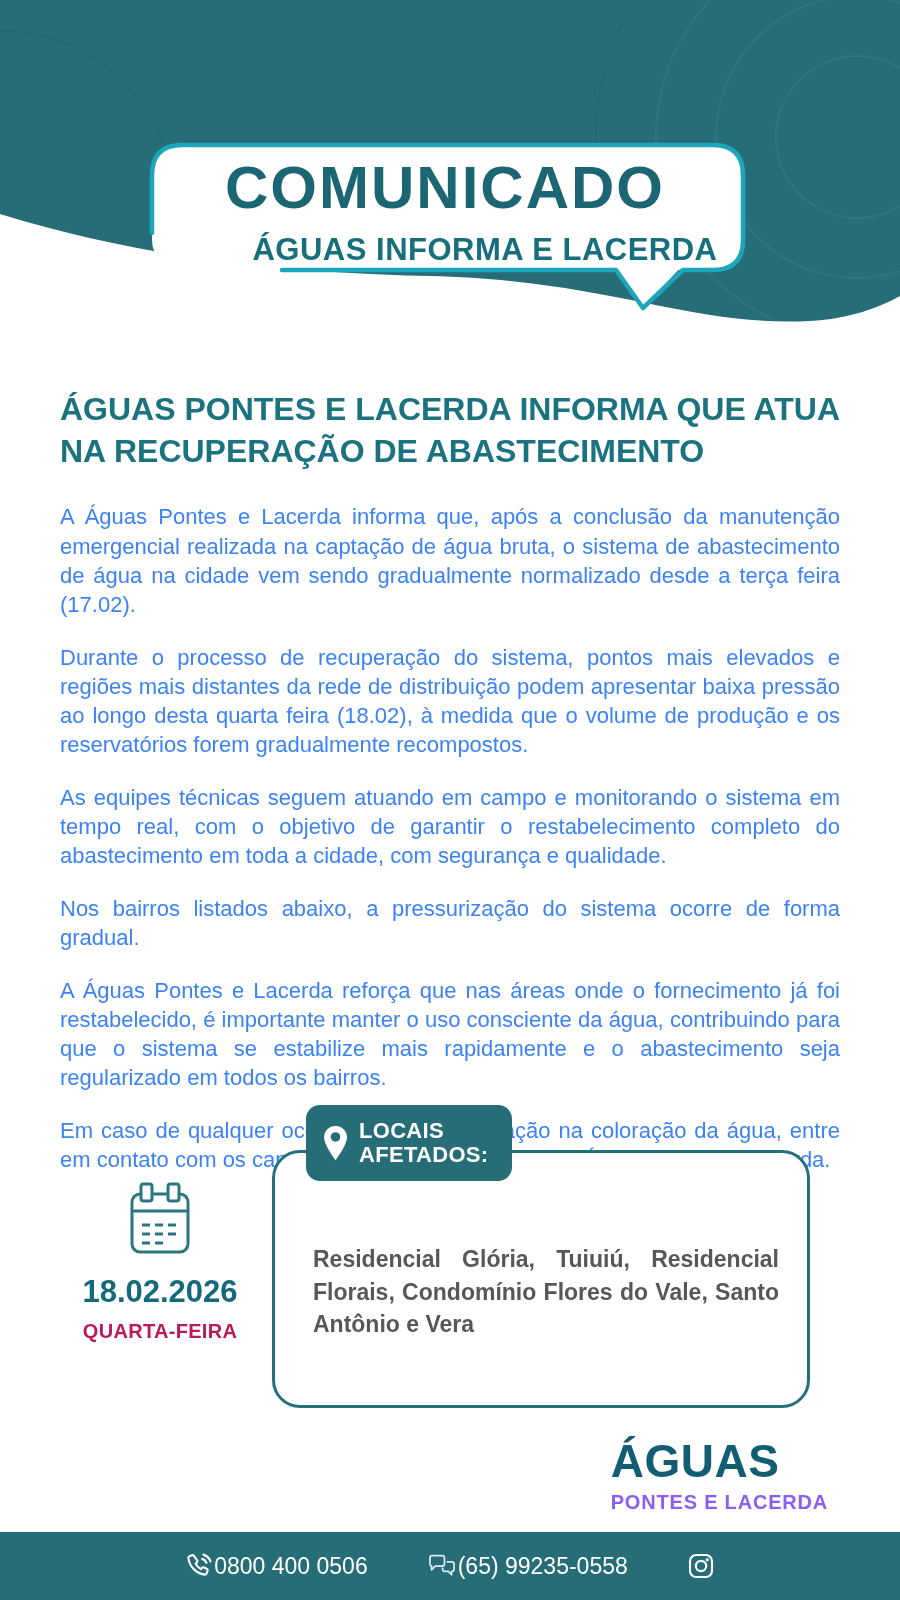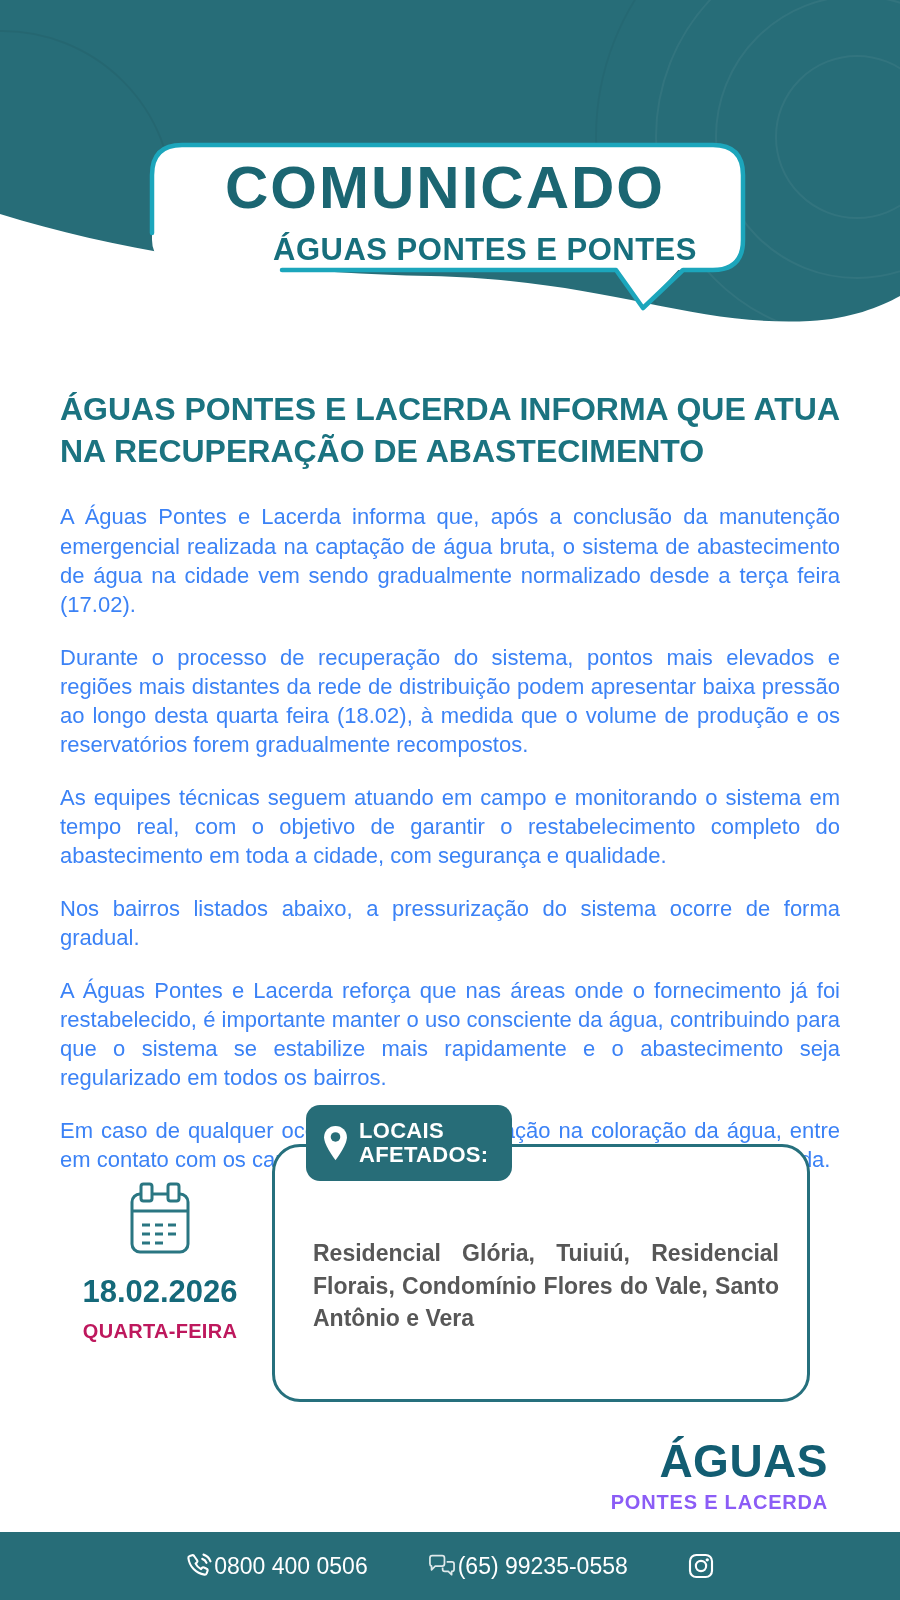--- a/index.html
+++ b/index.html
@@ -38,39 +38,39 @@
   }
   .page-title .l1{display:block;text-align:justify;text-align-last:justify;margin-top:26px;}
   .page-title .l2{display:block;text-align:left;}
   .content p{
     margin:0 0 24px 0;color:#3b82f6;font-size:22px;line-height:1.32;
     text-align:justify;
   }
   
   .affected{position:absolute;top:1100px;left:0;width:900px;height:345px;}
   .loc-box{
-    position:absolute;left:272px;top:44px;width:532px;height:252px;
+    position:absolute;left:272px;top:50px;width:532px;height:252px;
     border:3px solid #26707d;border-radius:28px;background:#fff;
   }
   .loc-text{
     position:absolute;left:38px;top:90px;width:466px;
     color:#575757;font-size:23px;font-weight:700;line-height:1.42;text-align:justify;
   }
   .loc-badge{
     position:absolute;left:306px;top:5px;width:206px;height:76px;
     background:#276d78;border-radius:14px;display:flex;align-items:center;gap:10px;
     padding-left:16px;box-sizing:border-box;
   }
   .loc-badge .badge-text{color:#ffffff;font-size:22px;font-weight:800;line-height:1.08;letter-spacing:0.3px;}
   .date-col{position:absolute;left:55px;top:80px;width:210px;text-align:center;}
   .date-col .cal{display:block;margin:0 auto 16px auto;}
   .date-label{color:#15697a;font-size:31px;font-weight:800;margin-bottom:10px;}
   .weekday-label{color:#be185d;font-size:20px;font-weight:700;letter-spacing:0.3px;}
   
-  .brand-logo{position:absolute;right:72px;top:1438px;text-align:right;line-height:1;}
+  .brand-logo{position:absolute;right:72px;top:1438px;line-height:1;}
   .brand-logo .big{font-size:46px;font-weight:800;color:#125d72;letter-spacing:0.5px;}
   .brand-logo .small{font-size:20px;font-weight:700;color:#8b5cf6;letter-spacing:0.8px;margin-top:8px;}
   
   .footer-bar{
     position:absolute;left:0;top:1532px;width:900px;height:68px;background:#276d78;
     display:flex;align-items:center;justify-content:center;gap:58px;
   }
   .footer-item{display:flex;align-items:center;gap:0;color:#ffffff;font-size:23px;}
   .footer-item svg{display:block;}
 </style>
@@ -88,21 +88,21 @@
   </svg>
 </div>
 
 <div class="bubble">
   <svg width="630" height="195" viewBox="0 0 630 195">
     <rect x="22" y="7" width="591" height="125" rx="30" fill="#ffffff"></rect>
     <polygon points="485,129 513,170 553,127" fill="#ffffff"></polygon>
     <path d="M22,95 L22,37 Q22,7 52,7 L583,7 Q613,7 613,37 L613,102 Q613,132 583,132 L553,132 L513,170 L486,132 L152,132" fill="none" stroke="#1ca6bc" stroke-width="4.5" stroke-linecap="round" stroke-linejoin="round"></path>
   </svg>
   <div class="bubble-title">COMUNICADO</div>
-  <div class="bubble-subtitle">ÁGUAS PONTES E PONTES</div>
+  <div class="bubble-subtitle">ÁGUAS INFORMA E LACERDA</div>
 </div>
 
 <div class="content">
   <h1 class="page-title">
     <span class="l1">ÁGUAS PONTES E LACERDA INFORMA QUE ATUA</span>
     <span class="l2">NA RECUPERAÇÃO DE ABASTECIMENTO</span>
   </h1>
   <p>A Águas Pontes e Lacerda informa que, após a conclusão da manutenção emergencial realizada na captação de água bruta, o sistema de abastecimento de água na cidade vem sendo gradualmente normalizado desde a terça feira (17.02).</p>
   <p>Durante o processo de recuperação do sistema, pontos mais elevados e regiões mais distantes da rede de distribuição podem apresentar baixa pressão ao longo desta quarta feira (18.02), à medida que o volume de produção e os reservatórios forem gradualmente recompostos.</p>
   <p>As equipes técnicas seguem atuando em campo e monitorando o sistema em tempo real, com o objetivo de garantir o restabelecimento completo do abastecimento em toda a cidade, com segurança e qualidade.</p>

